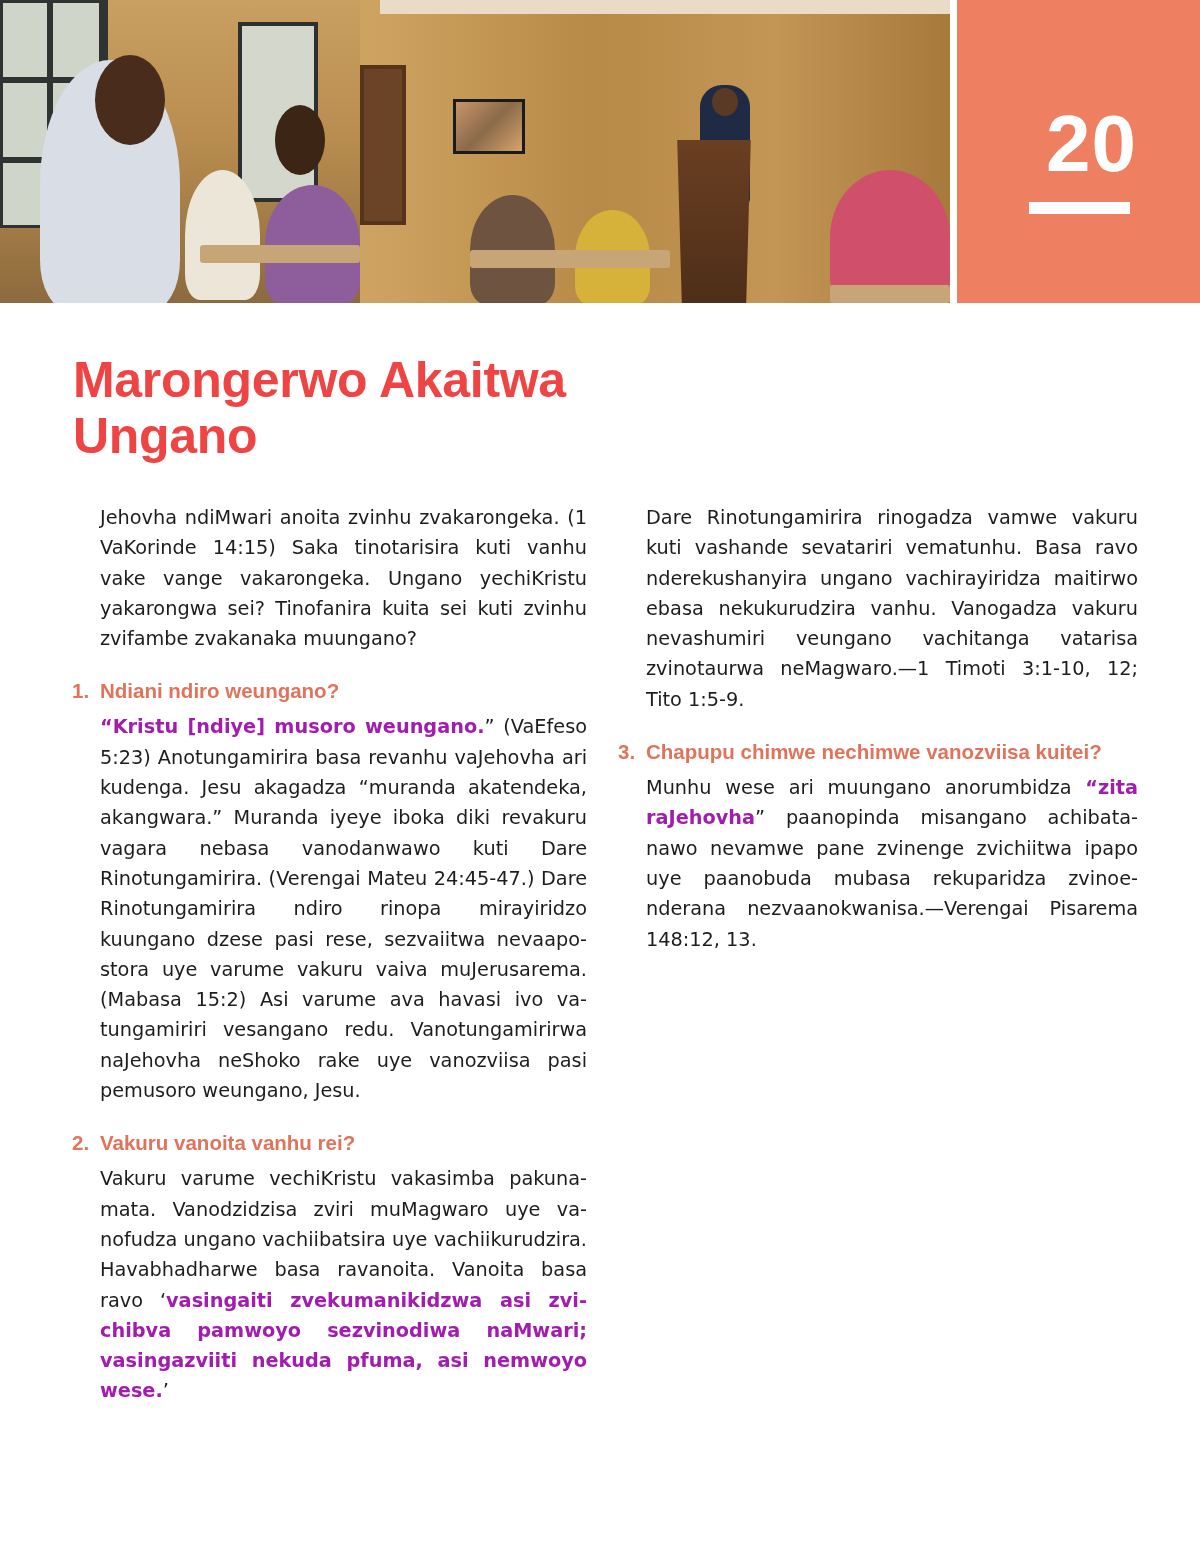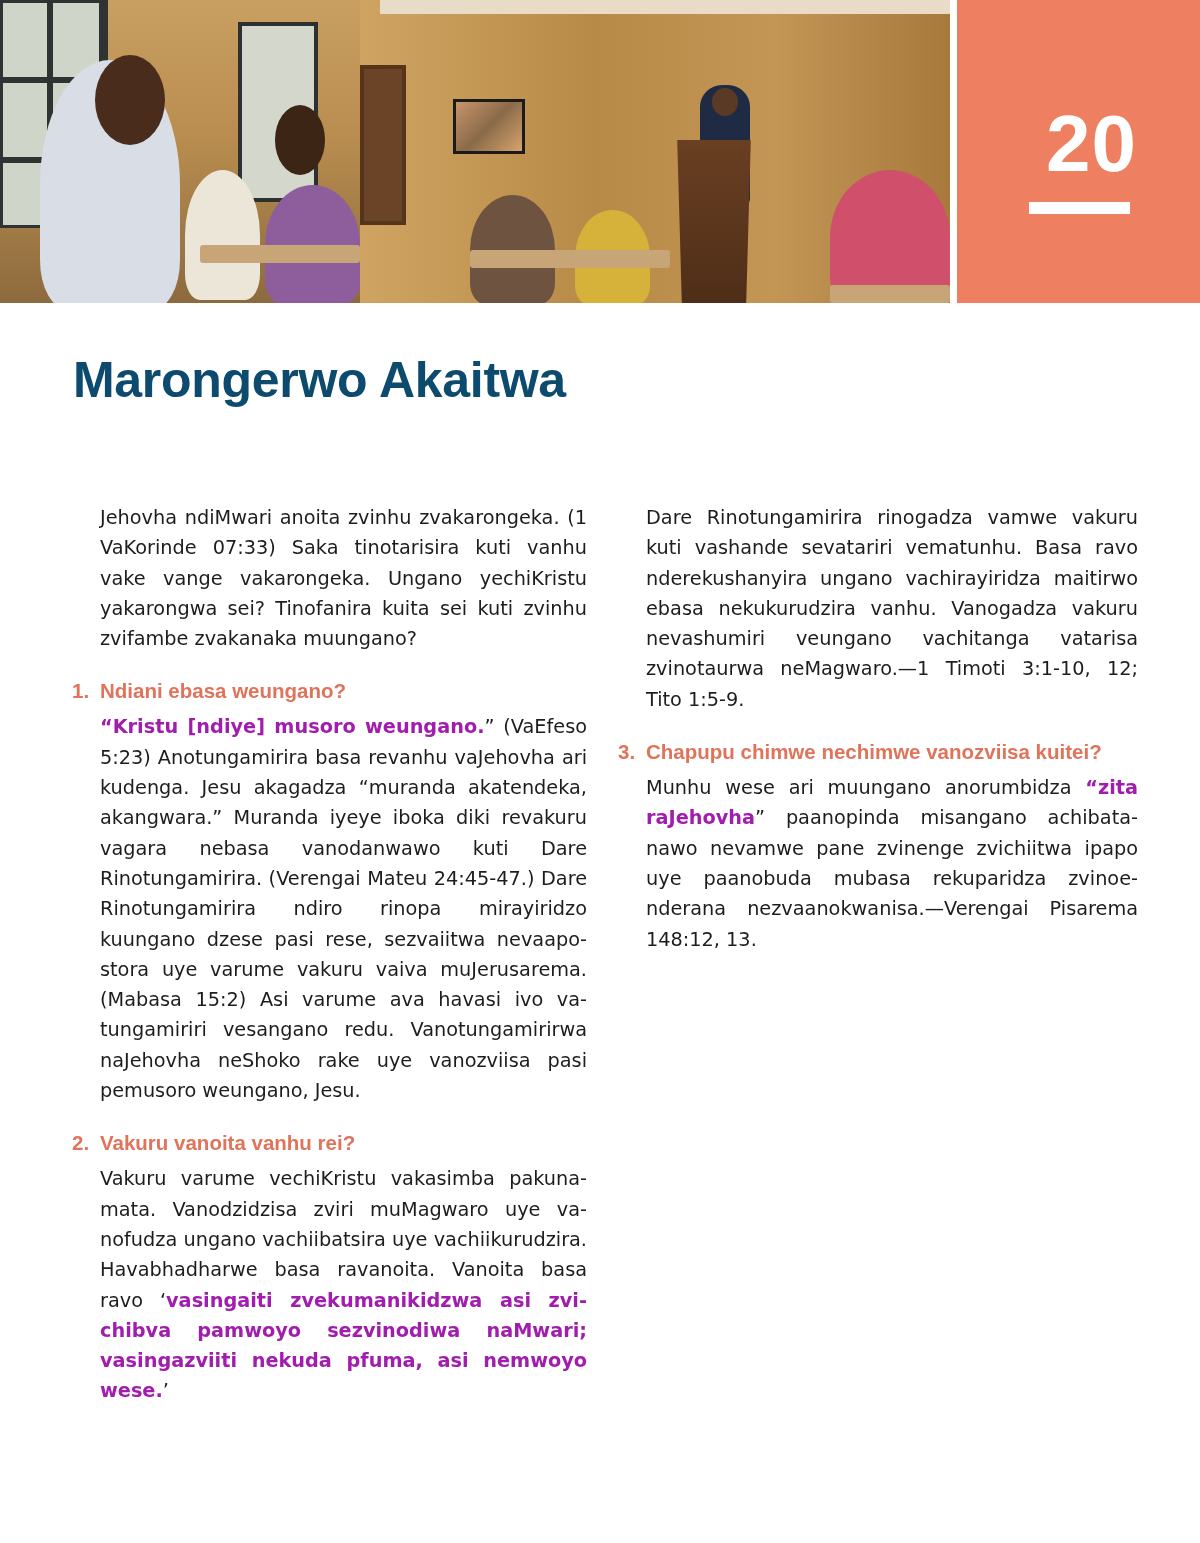--- a/index.html
+++ b/index.html
@@ -40,21 +40,21 @@
     position: absolute; left: 0; right: 0; top: 104px; text-align: center;
     font-family: "Liberation Sans", sans-serif; font-weight: 700; font-size: 80px; line-height: 1;
     color: #ffffff; letter-spacing: 1px;
   }
   .lesson-rule { position: absolute; left: 72px; top: 202px; width: 101px; height: 12px; background: #ffffff; }
 
   
   .page-title {
     position: absolute; left: 73px; top: 352px; width: 560px;
     font-family: "Liberation Sans", sans-serif; font-weight: 700; font-size: 50px; line-height: 56px;
-    color: #0c4a6e; letter-spacing: -0.3px;
+    color: #ef4444; letter-spacing: -0.3px;
   }
 
   
   .col { position: absolute; top: 503px; width: 515px; }
   .col-left { left: 72px; }
   .col-right { left: 618px; width: 520px; }
 
   .para {
     font-size: 19.3px; line-height: 30.3px; text-align: justify; color: #1d1d1d;
     padding-left: 28px; hyphens: manual;
@@ -103,28 +103,29 @@
   <div class="bench" style="left:830px;top:285px;width:120px;"></div>
 </div>
 
 <div class="lesson-panel">
   <div class="lesson-number">20</div>
   <div class="lesson-rule"></div>
 </div>
 
 <h1 class="page-title">
   <span>Marongerwo Akaitwa</span><br>
+  <span>Ungano</span>
 </h1>
 
 <div class="col col-left">
-  <p class="para">Jehovha ndiMwari anoita zvinhu zvakarongeka. (1 VaKorinde 07:33) Saka tinotarisira kuti va­nhu vake vange vakarongeka. Ungano yechiKri­stu yakarongwa sei? Tinofanira kuita sei kuti zvinhu zvifambe zvakanaka muungano?</p>
+  <p class="para">Jehovha ndiMwari anoita zvinhu zvakarongeka. (1 VaKorinde 14:15) Saka tinotarisira kuti va­nhu vake vange vakarongeka. Ungano yechiKri­stu yakarongwa sei? Tinofanira kuita sei kuti zvinhu zvifambe zvakanaka muungano?</p>
 
   <h2 class="question">
     <span class="q-num">1.</span>
-    <span class="q-text">Ndiani ebasa weungano?</span>
+    <span class="q-text">Ndiani ndiro weungano?</span>
   </h2>
   <p class="para"><b>“Kristu [ndiye] musoro weungano.</b><span>” (VaEfeso 5:23) Anotungamirira basa revanhu vaJehovha ari kudenga. Jesu akagadza “muranda akate­ndeka, akangwara.” Muranda iyeye iboka diki revakuru vagara nebasa vanodanwawo kuti Da­re Rinotungamirira. (Verengai Mateu 24:45-47.) Dare Rinotungamirira ndiro rinopa mirayiridzo kuungano dzese pasi rese, sezvaiitwa nevaapo­stora uye varume vakuru vaiva muJerusarema. (Mabasa 15:2) Asi varume ava havasi ivo va­tungamiriri vesangano redu. Vanotungamirirwa naJehovha neShoko rake uye vanozviisa pasi pemusoro weungano, Jesu.</span></p>
 
   <h2 class="question">
     <span class="q-num">2.</span>
     <span class="q-text">Vakuru vanoita vanhu rei?</span>
   </h2>
   <p class="para" id="s2p1"><span>Vakuru varume vechiKristu vakasimba pakuna­mata. Vanodzidzisa zviri muMagwaro uye va­nofudza ungano vachiibatsira uye vachiikuru­dzira. Havabhadharwe basa ravanoita. Vanoita basa ravo ‘</span><b>vasingaiti zvekumanikidzwa asi zvi­chibva pamwoyo sezvinodiwa naMwari; vasi­ngazviiti nekuda pfuma, asi nemwoyo wese.</b><span id="s2p1-after-left">’</span></p>
 </div>
 

